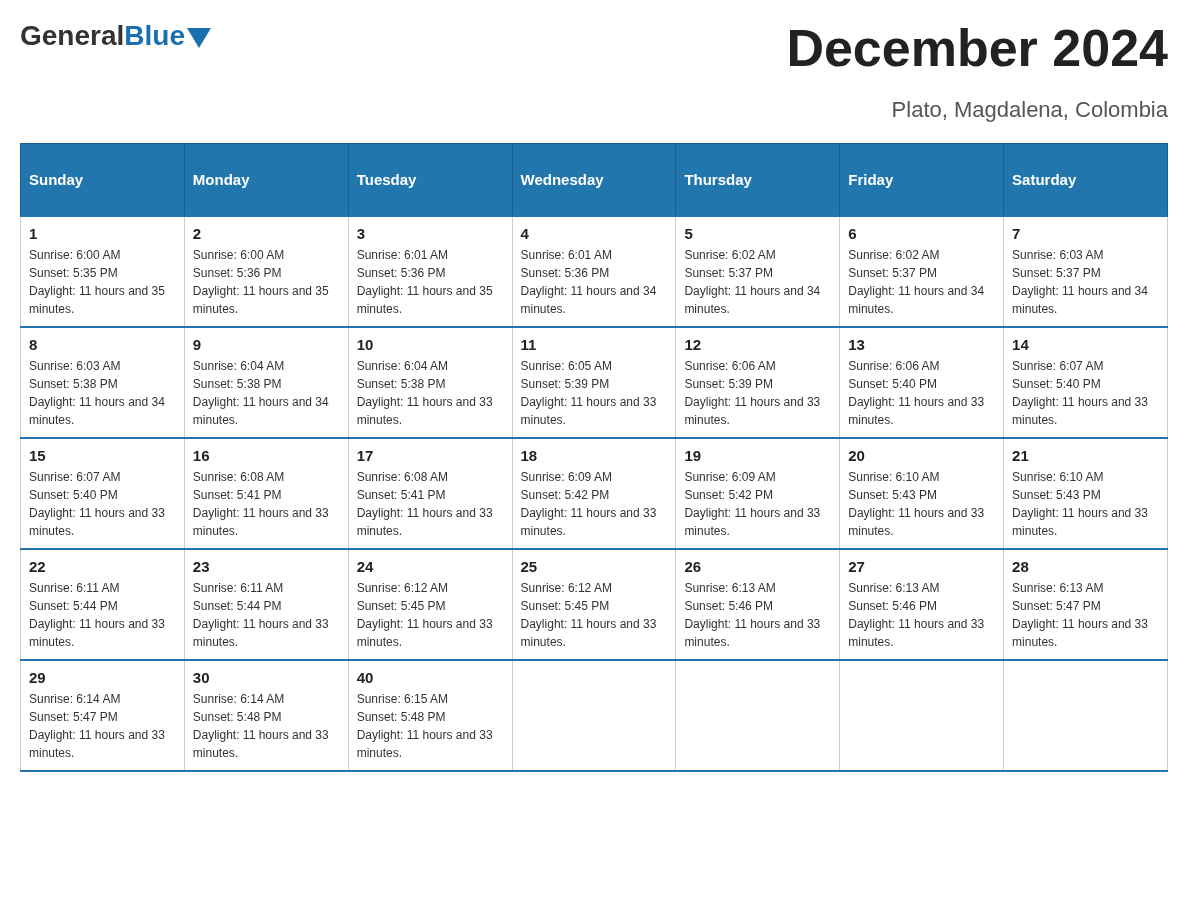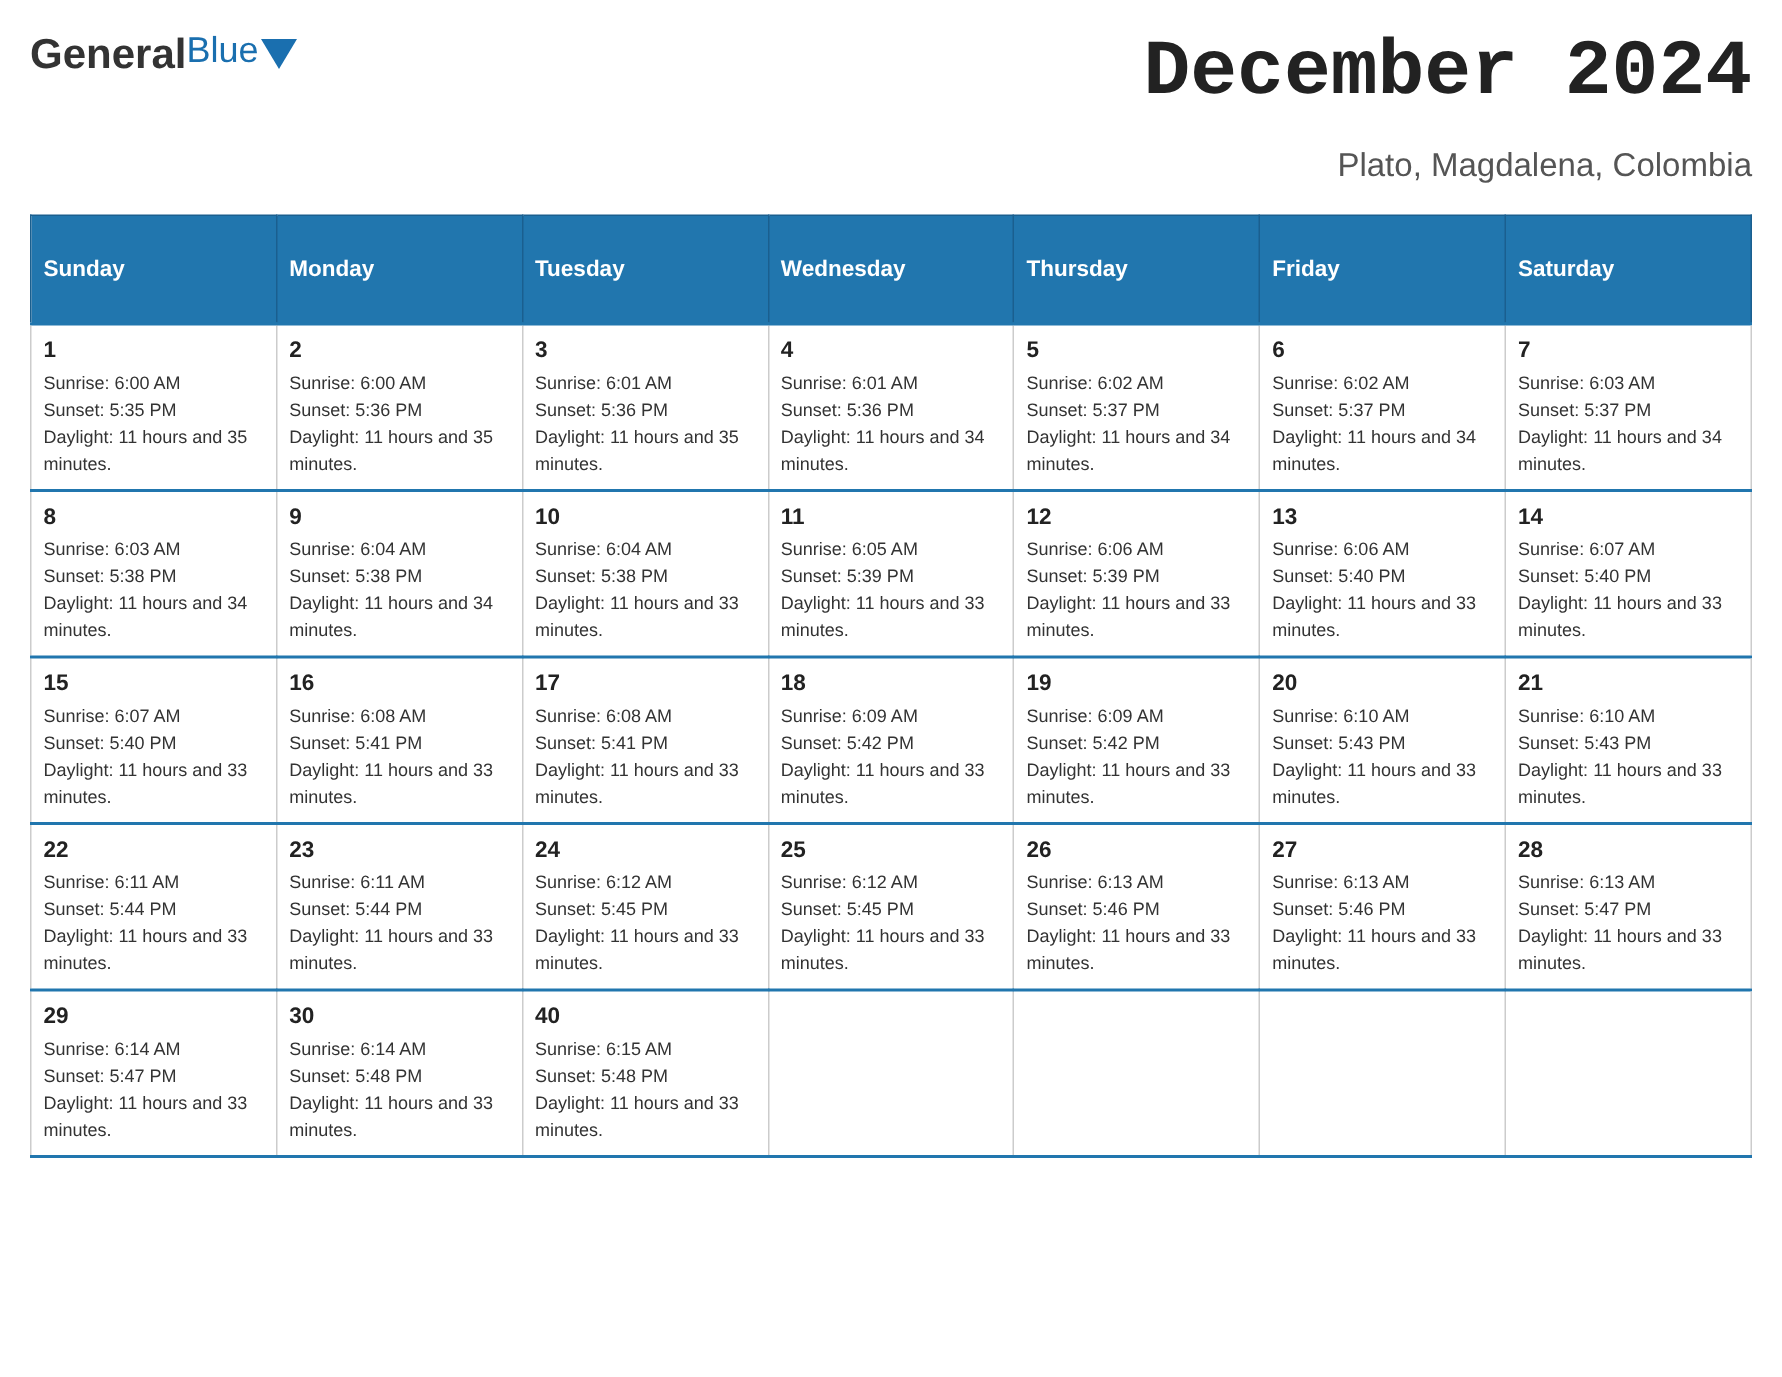--- a/index.html
+++ b/index.html
@@ -15,54 +15,53 @@
       justify-content: space-between;
       align-items: flex-start;
       margin-bottom: 20px;
     }
     .logo {
       display: flex;
       flex-direction: column;
     }
     .logo-text {
       display: flex;
-      align-items: flex-start;
+      align-items: center;
     }
     .logo-general {
       font-size: 28px;
       font-weight: bold;
       color: #333;
     }
     .logo-blue-container {
       display: flex;
       align-items: center;
     }
     .logo-blue {
-      font-size: 24px;
-      font-weight: normal;
+      font-size: 28px;
+      font-weight: bold;
       color: #1a6faf;
     }
     .logo-triangle {
       width: 0;
       height: 0;
       border-left: 12px solid transparent;
       border-right: 12px solid transparent;
       border-top: 20px solid #1a6faf;
       margin-left: 2px;
       margin-top: 4px;
     }
     .title-section {
       text-align: right;
     }
     .month-title {
       font-size: 52px;
       font-weight: bold;
       color: #222;
       line-height: 1.1;
-      font-family: Liberation Mono, monospace;
     }
     .location {
       font-size: 22px;
       color: #555;
       margin-top: 20px;
     }
     .calendar {
       width: 100%;
       border-collapse: collapse;
       border: 1px solid #aaa;

